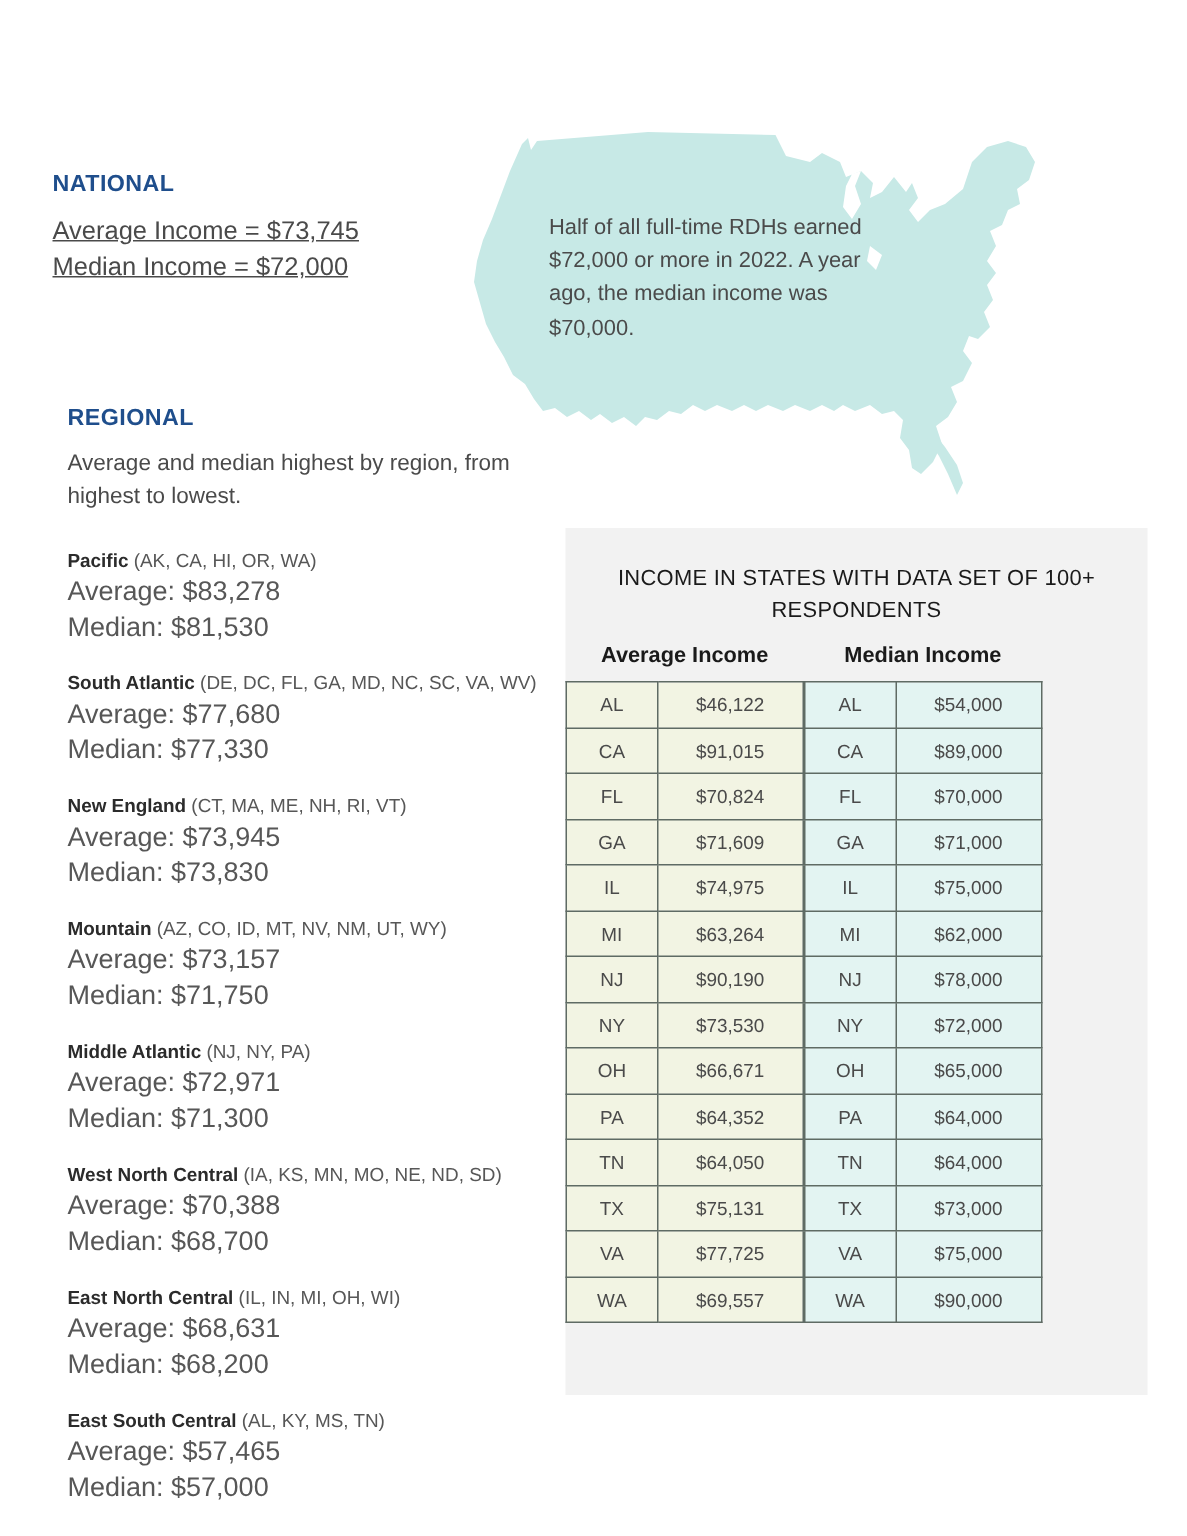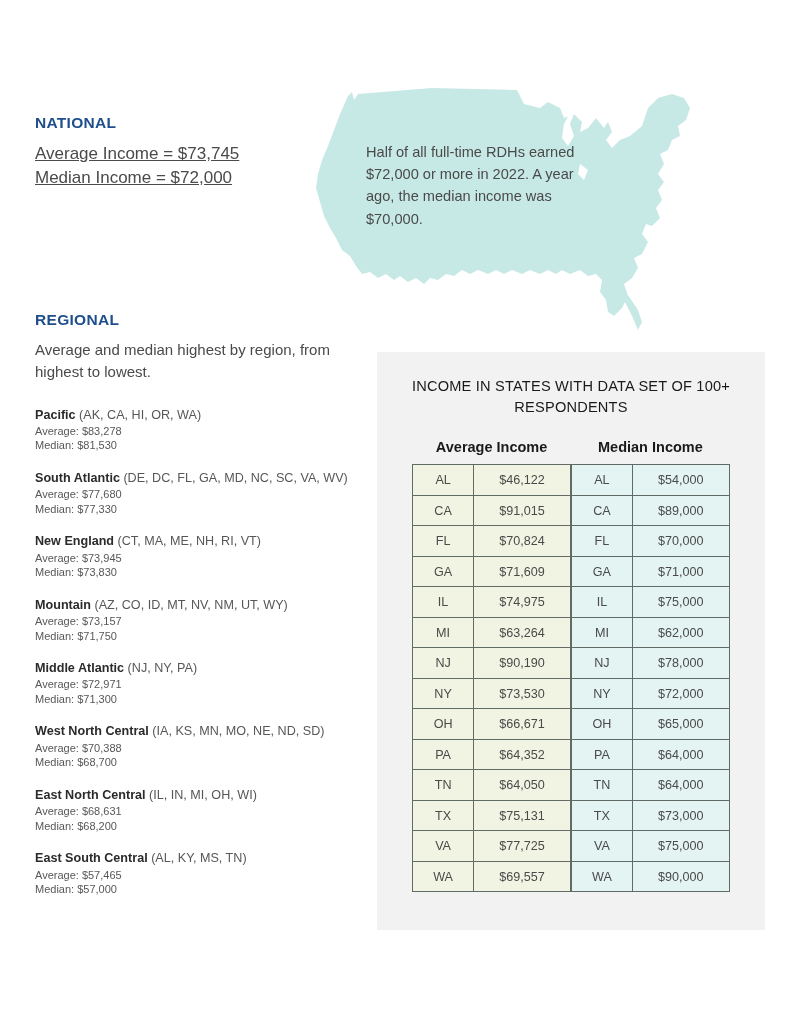--- a/index.html
+++ b/index.html
@@ -35,24 +35,23 @@
   .national-line {
     font-size: 17px;
     color: #4a4a4a;
     line-height: 1.42;
     white-space: nowrap;
     text-decoration: underline;
   }
 
   #regional-block {
     position: absolute;
-    left: 35px;
+    left: 45px;
     top: 270px;
     width: 340px;
-    margin-top: 41px;
   }
 
   .regional-intro {
     font-size: 15px;
     color: #4a4a4a;
     line-height: 1.45;
     margin: 0 0 24px 0;
     max-width: 300px;
   }
 
@@ -67,21 +66,21 @@
   }
   .region-title .rname {
     font-weight: bold;
     color: #2b2b2b;
   }
   .region-title .rstates {
     font-weight: normal;
     color: #575757;
   }
   .region-stat {
-    font-size: 11px;
+    font-size: 18px;
     line-height: 1.32;
     color: #575757;
   }
 
   
   #map-wrap {
     position: absolute;
     left: 312px;
     top: 78px;
     width: 400px;
@@ -117,22 +116,21 @@
     text-align: center;
     font-weight: normal;
     font-size: 14.6px;
     color: #1a1a1a;
     line-height: 1.45;
     letter-spacing: 0.2px;
   }
 
   #tables-row {
     display: flex;
-    justify-content: center;
-    margin-top: 21px;
+    margin-top: 11px;
   }
 
   .table-block {
     display: flex;
     flex-direction: column;
     align-items: center;
   }
   .table-caption {
     font-weight: bold;
     font-size: 14.5px;

